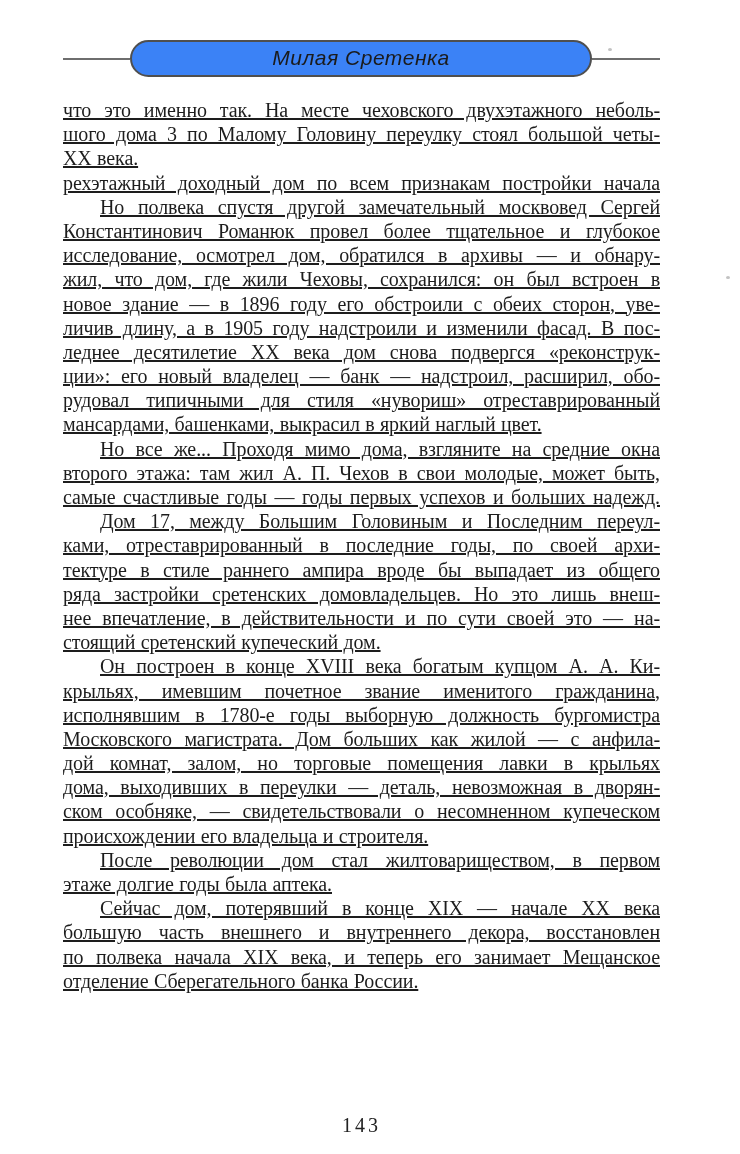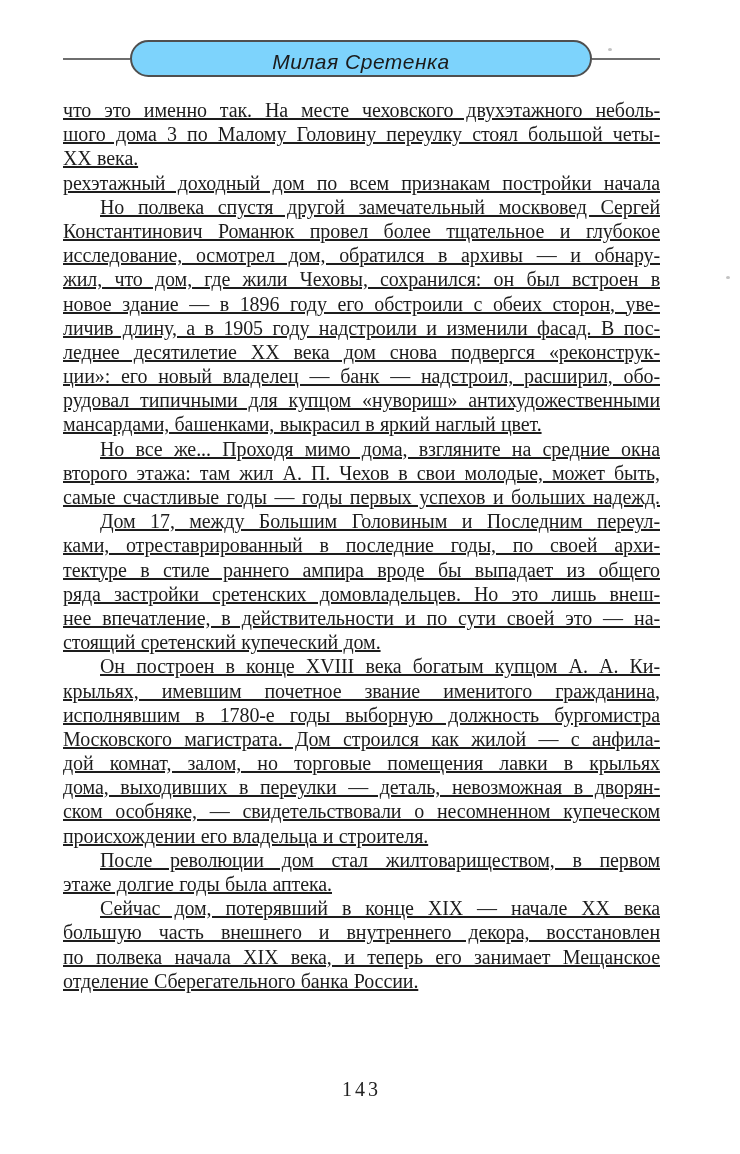--- a/index.html
+++ b/index.html
@@ -34,23 +34,23 @@
     flex: 0 0 auto;
   }
   .head-rule.left  { width: 67px; }
   .head-rule.right { width: 68px; }
   .capsule {
     flex: 1 1 auto;
     height: 33px;
     border: 2px solid #4f4f4f;
     border-radius: 19px;
     display: flex;
-    align-items: flex-end;
+    align-items: center;
     justify-content: center;
-    background: #7dd3fc;
+    background: #3b82f6;
   }
   .running-title {
     font-family: "Liberation Sans", "DejaVu Sans", sans-serif;
     font-style: italic;
     font-size: 21px;
     letter-spacing: 0.5px;
     color: #1b1b1b;
     white-space: nowrap;
     transform: translateY(-1px);
   }
@@ -83,21 +83,21 @@
     text-align-last: justify;
     white-space: normal;
     text-decoration: underline;
   }
   .line.indent { padding-left: 37px; }
   .line.final  { text-align-last: left; }
 
   
   .folio {
     position: absolute;
-    top: 1078px;
+    top: 1114px;
     left: 63px;
     width: 597px;
     text-align: center;
     font-size: 20px;
     letter-spacing: 3px;
     color: #222;
   }
 </style>
 </head>
 <body>
@@ -124,41 +124,41 @@
       </div>
       <div class="paragraph">
         <div class="line indent">Но полвека спустя другой замечательный москвовед Сергей</div>
         <div class="line">Константинович Романюк провел более тщательное и глубокое</div>
         <div class="line">исследование, осмотрел дом, обратился в архивы — и обнару-</div>
         <div class="line">жил, что дом, где жили Чеховы, сохранился: он был встроен в</div>
         <div class="line">новое здание — в 1896 году его обстроили с обеих сторон, уве-</div>
         <div class="line">личив длину, а в 1905 году надстроили и изменили фасад. В пос-</div>
         <div class="line">леднее десятилетие XX века дом снова подвергся «реконструк-</div>
         <div class="line">ции»: его новый владелец — банк — надстроил, расширил, обо-</div>
-        <div class="line">рудовал типичными для купцом «нувориш» антихудожественными</div>
+        <div class="line">рудовал типичными для стиля «нувориш» отреставрированный</div>
         <div class="line final">мансардами, башенками, выкрасил в яркий наглый цвет.</div>
       </div>
       <div class="paragraph">
         <div class="line indent">Но все же... Проходя мимо дома, взгляните на средние окна</div>
         <div class="line">второго этажа: там жил А. П. Чехов в свои молодые, может быть,</div>
         <div class="line">самые счастливые годы — годы первых успехов и больших надежд.</div>
       </div>
       <div class="paragraph">
         <div class="line indent">Дом 17, между Большим Головиным и Последним переул-</div>
         <div class="line">ками, отреставрированный в последние годы, по своей архи-</div>
         <div class="line">тектуре в стиле раннего ампира вроде бы выпадает из общего</div>
         <div class="line">ряда застройки сретенских домовладельцев. Но это лишь внеш-</div>
         <div class="line">нее впечатление, в действительности и по сути своей это — на-</div>
         <div class="line final">стоящий сретенский купеческий дом.</div>
       </div>
       <div class="paragraph">
         <div class="line indent">Он построен в конце XVIII века богатым купцом А. А. Ки-</div>
         <div class="line">крыльях, имевшим почетное звание именитого гражданина,</div>
         <div class="line">исполнявшим в 1780-е годы выборную должность бургомистра</div>
-        <div class="line">Московского магистрата. Дом строился как жилой — с анфила-</div>
+        <div class="line">Московского магистрата. Дом больших как жилой — с анфила-</div>
         <div class="line">дой комнат, залом, но торговые помещения лавки в крыльях</div>
         <div class="line">дома, выходивших в переулки — деталь, невозможная в дворян-</div>
         <div class="line">ском особняке, — свидетельствовали о несомненном купеческом</div>
         <div class="line final">происхождении его владельца и строителя.</div>
       </div>
       <div class="paragraph">
         <div class="line indent">После революции дом стал жилтовариществом, в первом</div>
         <div class="line final">этаже долгие годы была аптека.</div>
       </div>
       <div class="paragraph">

